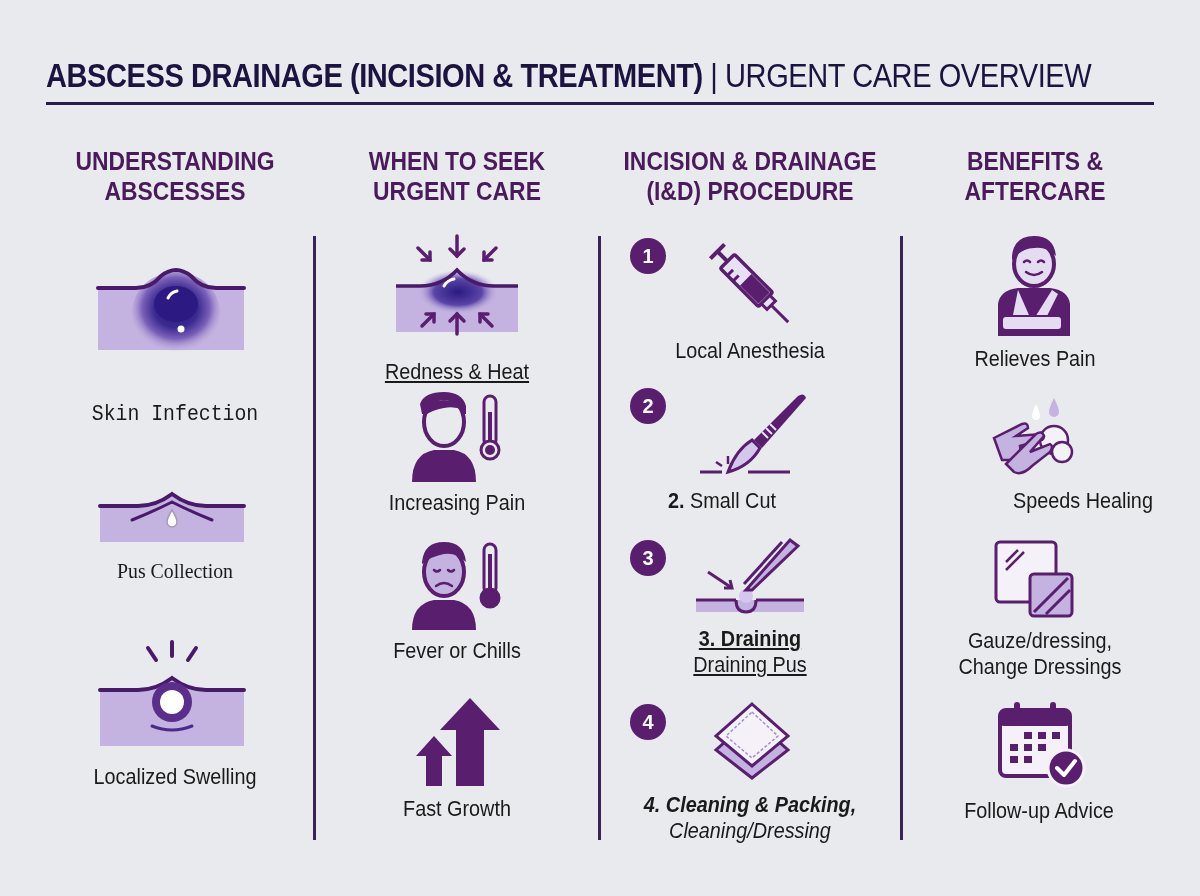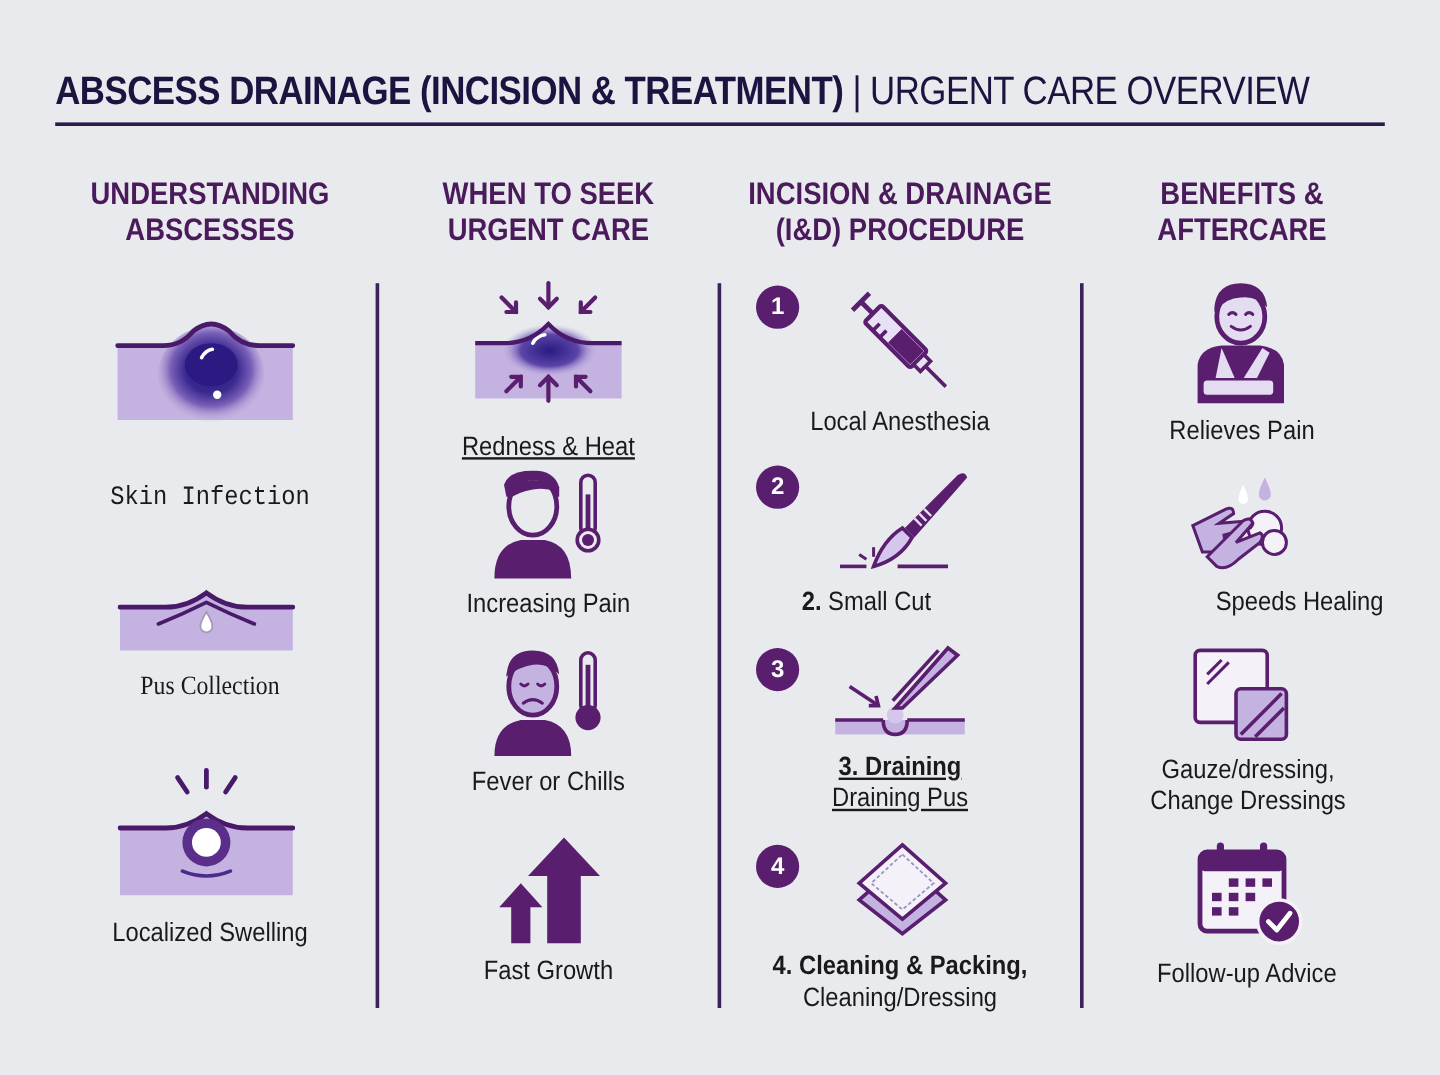--- a/index.html
+++ b/index.html
@@ -213,21 +213,21 @@
   <div class="label"><b>3. Draining</b></div>
   <div class="label">Draining Pus</div>
 </div>
 
 <div class="step-badge" style="left:630px;top:704px;">4</div>
 <svg class="icon" style="left:712px;top:700px;" width="80" height="80" viewBox="0 0 80 80">
   <polygon points="40,18 76,50 40,78 4,50" fill="#c4b2e0" stroke="#5a1e6e" stroke-width="3"></polygon>
   <polygon points="40,4 76,36 40,66 4,36" fill="#f4f2f8" stroke="#5a1e6e" stroke-width="3"></polygon>
   <polygon points="40,12 66,36 40,58 14,36" fill="none" stroke="#a090c8" stroke-width="1.5" stroke-dasharray="3 2"></polygon>
 </svg>
-<div class="item" style="left:600px;top:792px;width:300px;">
+<div class="item" style="left:600px;top:792px;width:300px;font-style:italic;">
   <div class="label"><b>4. Cleaning &amp; Packing,</b></div>
   <div class="label">Cleaning/Dressing</div>
 </div>
 
 <svg class="icon" style="left:996px;top:234px;" width="76" height="104" viewBox="0 0 76 104">
   <ellipse cx="38" cy="30" rx="20" ry="22" fill="#e4dcf0" stroke="#5a1e6e" stroke-width="4"></ellipse>
   <path d="M16 22 Q18 2 38 2 Q58 2 60 22 Q50 12 38 14 Q26 14 16 26 Z" fill="#5a1e6e"></path>
   <path d="M28 28 Q31 25 34 28 M42 28 Q45 25 48 28" stroke="#5a1e6e" stroke-width="2.5" fill="none" stroke-linecap="round"></path>
   <path d="M30 38 Q38 44 46 38" stroke="#5a1e6e" stroke-width="2.5" fill="none" stroke-linecap="round"></path>
   <path d="M2 102 L2 70 Q4 56 22 54 L54 54 Q72 56 74 70 L74 102 Z" fill="#5a1e6e"></path>

